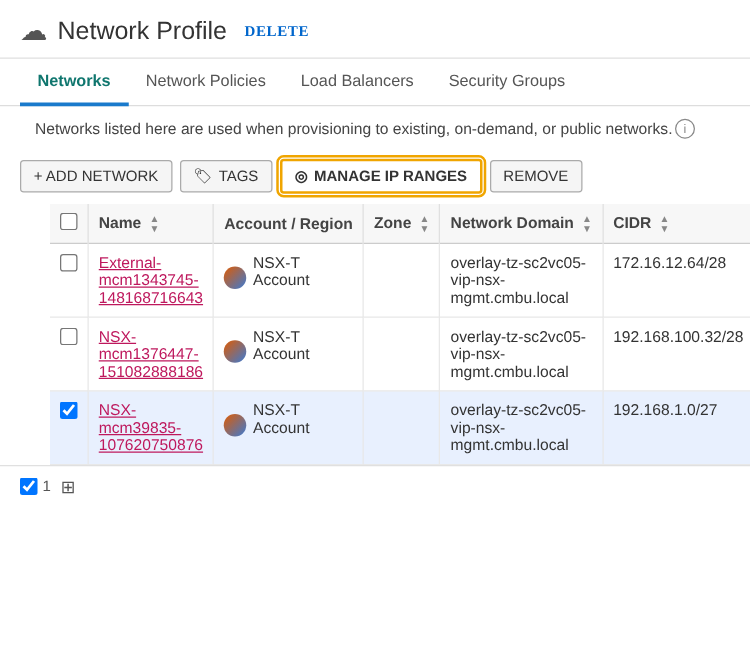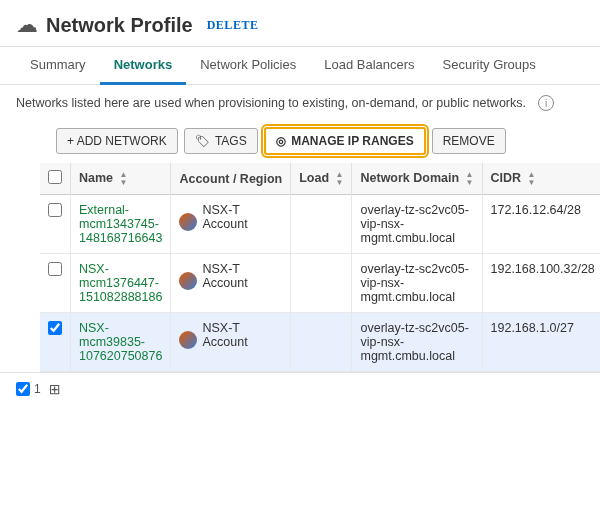--- a/index.html
+++ b/index.html
@@ -19,21 +19,21 @@
       padding: 12px 16px 8px 16px;
       border-bottom: 1px solid #e0e0e0;
     }
     .cloud-icon {
       margin-right: 8px;
       font-size: 22px;
       color: #555;
     }
     .page-title {
       font-size: 20px;
-      font-weight: bold;
+      font-weight: normal;
       color: #333;
       margin-right: 14px;
     }
     .delete-btn {
       color: #0066cc;
       font-size: 12px;
       font-weight: bold;
       cursor: pointer;
       letter-spacing: 0.5px;
       text-decoration: none;
@@ -61,42 +61,42 @@
       border-bottom: 3px solid #1a7acc;
     }
 
     
     .info-bar {
       padding: 10px 16px;
       font-size: 12.5px;
       color: #444;
       display: flex;
       align-items: center;
-      gap: 12px;
+      gap: 2px;
+      margin-left: 12px;
     }
     .info-icon {
       width: 16px;
       height: 16px;
       border-radius: 50%;
       border: 1.5px solid #888;
       display: inline-flex;
       align-items: center;
       justify-content: center;
       font-size: 10px;
       color: #888;
       flex-shrink: 0;
     }
 
     
     .toolbar {
       display: flex;
       align-items: center;
       padding: 6px 16px 8px 16px;
       gap: 6px;
-      margin-left: 40px;
     }
     .btn {
       display: flex;
       align-items: center;
       gap: 5px;
       padding: 5px 10px;
       border: 1px solid #aaa;
       background: #f5f5f5;
       color: #333;
       font-size: 12px;
@@ -156,22 +156,23 @@
       color: #333;
     }
     td:last-child { border-right: none; }
     tr.selected-row {
       background: #e8f0fe;
     }
     tr.selected-row td {
       background: #e8f0fe;
     }
     .network-name {
-      color: #15803d;
-      cursor: pointer;
+      color: #be185d;
+      cursor: pointer;
+      text-decoration: underline;
     }
     .account-cell {
       display: flex;
       align-items: flex-end;
       gap: 5px;
     }
     .nsx-icon {
       width: 18px;
       height: 18px;
       border-radius: 50%;
@@ -211,21 +212,20 @@
 </head>
 <body>
 
 <div class="page-header">
   <span class="cloud-icon">☁</span>
   <span class="page-title">Network Profile</span>
   <a class="delete-btn">DELETE</a>
 </div>
 
 <div class="tabs">
-  <div class="tab">Summary</div>
   <div class="tab active">Networks</div>
   <div class="tab">Network Policies</div>
   <div class="tab">Load Balancers</div>
   <div class="tab">Security Groups</div>
 </div>
 
 <div class="info-bar">
   <span>Networks listed here are used when provisioning to existing, on-demand, or public networks.</span>
   <span class="info-icon">i</span>
 </div>
@@ -254,21 +254,21 @@
           <span>Name</span>
           <span class="sort-icon">
               <span>▲</span>
               <span>▼</span>
             </span>
         </th>
         <th>
           <span>Account / Region</span>
         </th>
         <th>
-          <span>Load</span>
+          <span>Zone</span>
           <span class="sort-icon">
               <span>▲</span>
               <span>▼</span>
             </span>
         </th>
         <th>
           <span>Network Domain</span>
           <span class="sort-icon">
               <span>▲</span>
               <span>▼</span>

